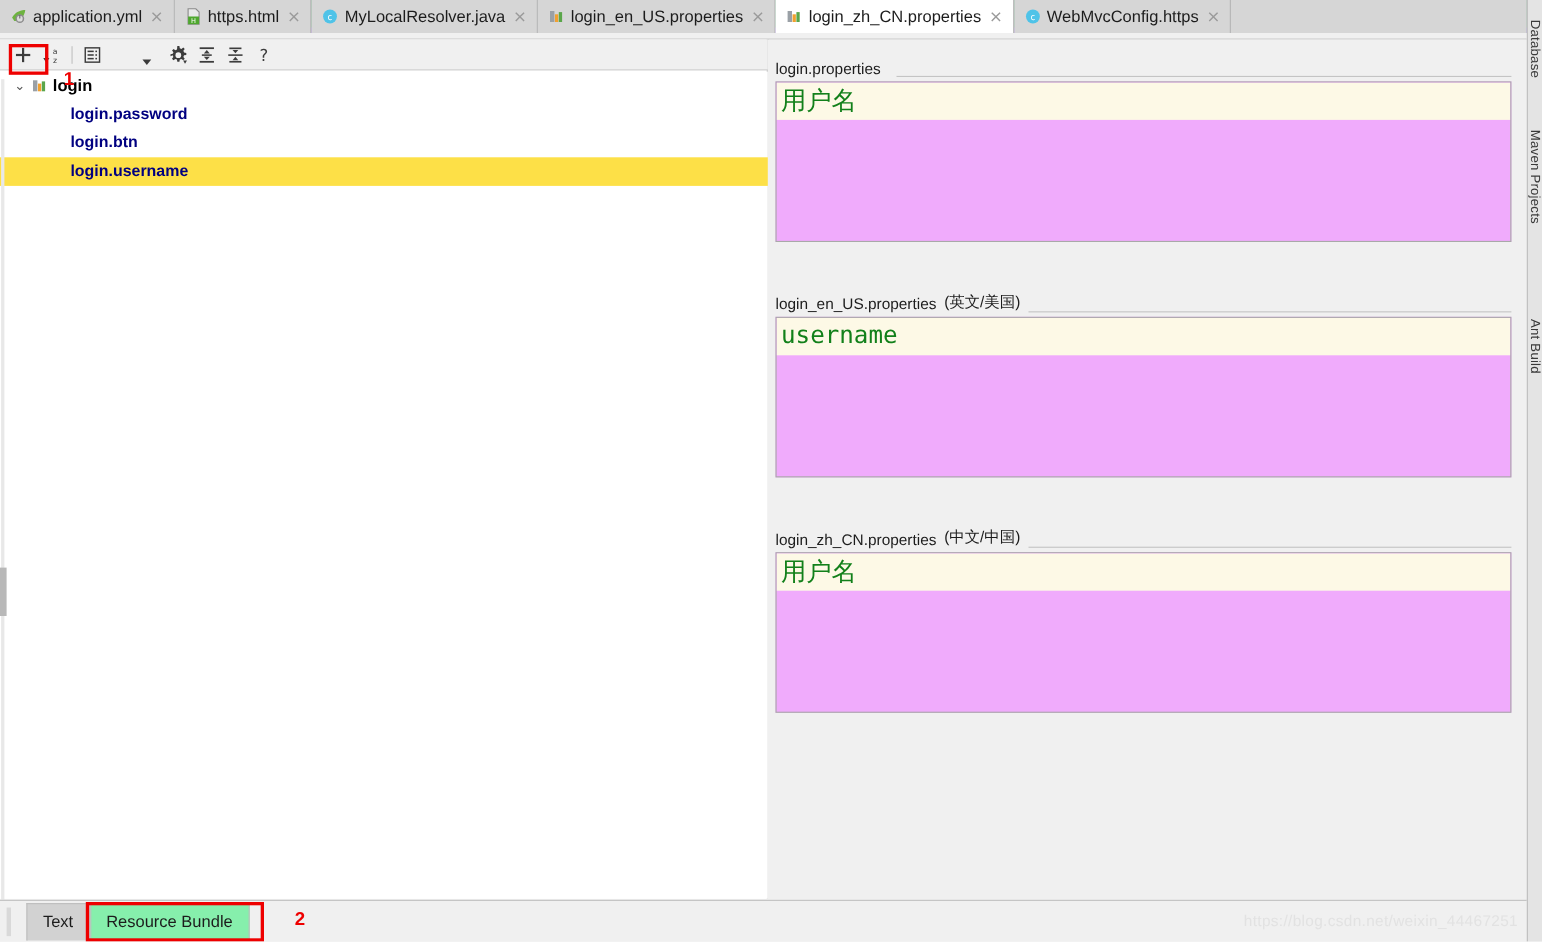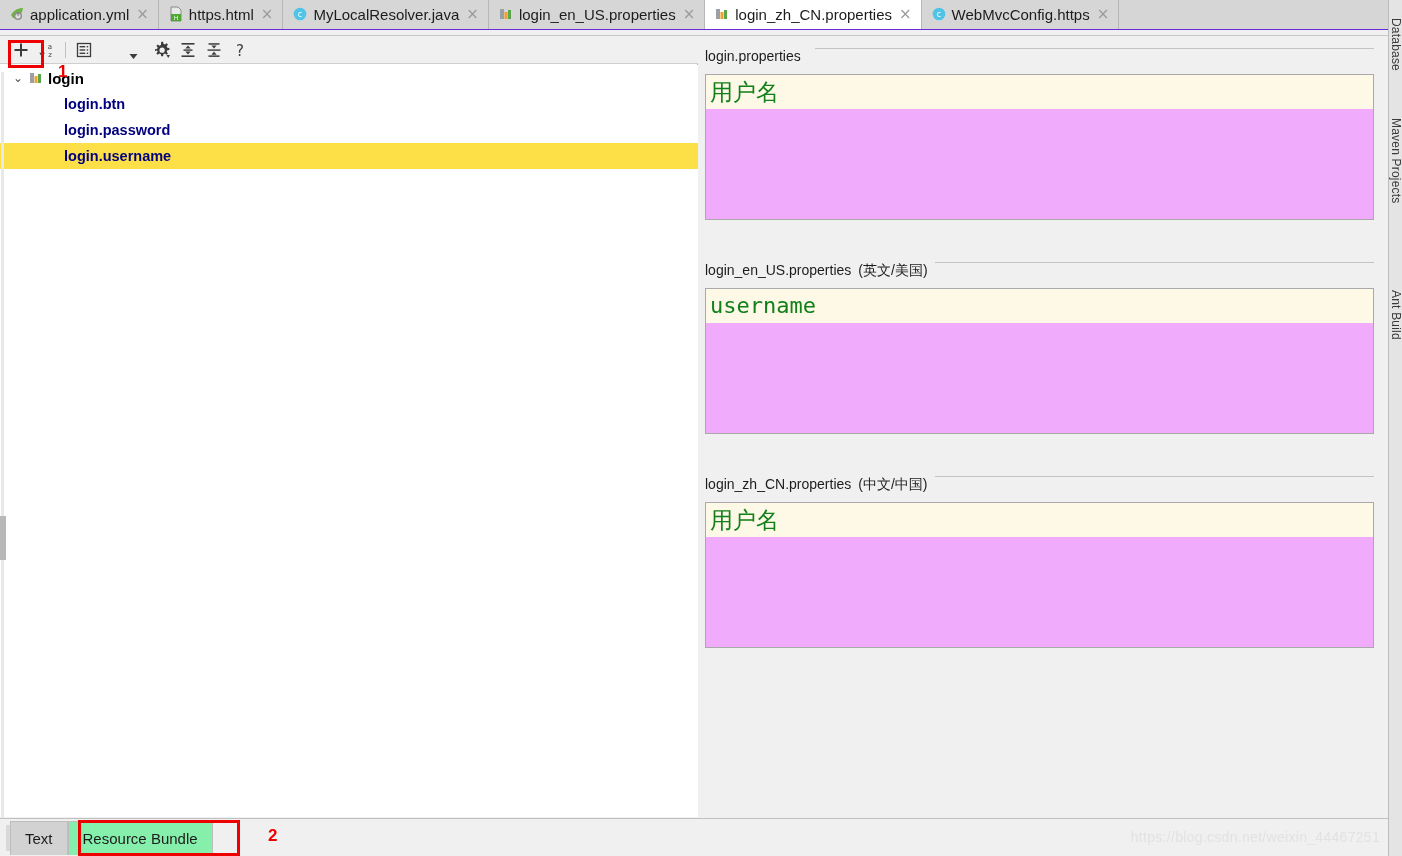--- a/index.html
+++ b/index.html
@@ -8,22 +8,22 @@
     background: #f2f2f2;
     font-family: "Liberation Sans", sans-serif;
     overflow: hidden;
   }
   #app { position: relative; width: 1402px; height: 856px; background: #f0f0f0; }
 
   
   .tabbar {
     position: absolute; left: 0; top: 0; width: 1388px; height: 30px;
     background: #15803d;
-    display: flex; align-items: flex-end;
-    border-bottom: 1px solid #6d28d9;
+    display: flex; 
+    border-bottom: 5px solid #6d28d9;
   }
   .tab {
     height: 30px; display: flex; align-items: center; gap: 5px;
     padding: 0 9px 0 9px;
     background: #d6d6d6;
     border-right: 1px solid #b6b6b6;
     font-size: 15px; color: #1c1c1c; white-space: nowrap;
     position: relative;
   }
   .tab.active { background: #ffffff; border-right: 1px solid #b6b6b6; }
@@ -79,21 +79,21 @@
     background: #e8e8e8;
   }
 
   
   .rightpanel {
     position: absolute; left: 699px; top: 36px; width: 689px; height: 781px;
     background: #f0f0f0; overflow: hidden;
   }
   .section { position: absolute; left: 0; width: 689px; }
   .seclabel {
-    display: flex; align-items: flex-start; gap: 7px;
+    display: flex; align-items: flex-end; gap: 7px;
     font-size: 14px; color: #1c1c1c; padding-left: 6px; height: 22px;
   }
   .seclabel .rule { flex: 1; height: 1px; background: #c4c4c4; margin-right: 14px; }
   .editorbox {
     margin: 4px 14px 0 6px;
     background: #f0abfc;
     border: 1px solid #a9a9a9;
     height: 146px;
     overflow: hidden;
   }
@@ -104,21 +104,21 @@
     font-size: 22px; color: #12801a; white-space: nowrap;
   }
   .eline-hl.cjk { font-family: "DejaVu Sans", sans-serif; font-size: 23px; }
 
   
   .bottombar {
     position: absolute; left: 0; top: 818px; width: 1388px; height: 38px;
     background: #f0f0f0; border-top: 1px solid #c0c0c0;
   }
   .bgrip { position: absolute; left: 6px; top: 6px; width: 4px; height: 26px; background: #d9d9d9; }
-  .btabs { position: absolute; left: 10px; top: 2px; height: 34px; display: flex; align-items: stretch; justify-content: center; }
+  .btabs { position: absolute; left: 24px; top: 2px; height: 34px; display: flex; align-items: stretch; justify-content: center; }
   .btab {
     display: flex; align-items: center; padding: 0 14px;
     font-size: 15px; color: #1c1c1c; background: #d2d2d2;
     border: 1px solid #bdbdbd; border-bottom: none;
   }
   .btab.active { background: #86efac; }
   .watermark {
     position: absolute; right: 8px; top: 10px;
     font-size: 14px; color: #e2e2e2; letter-spacing: .3px;
     font-family: "Liberation Sans", sans-serif;
@@ -286,26 +286,26 @@
         <svg width="16" height="16" viewBox="0 0 16 16" style="margin-right:4px;">
           <rect x="2" y="3" width="4" height="10" fill="#9aa0a6"></rect>
           <rect x="6.5" y="6" width="3" height="7" fill="#f0a030"></rect>
           <rect x="10" y="4" width="3" height="9" fill="#5aa64a"></rect>
         </svg>
         <span>login</span>
       </div>
 
       <div class="trow">
         <span class="tindent"></span>
-        <span>login.btn</span>
+        <span>login.password</span>
       </div>
 
       <div class="trow">
         <span class="tindent"></span>
-        <span>login.password</span>
+        <span>login.btn</span>
       </div>
 
       <div class="trow sel">
         <span class="tindent"></span>
         <span>login.username</span>
       </div>
     </div>
 
     <div class="leftrail"></div>
     <div class="leftsplit"></div>

